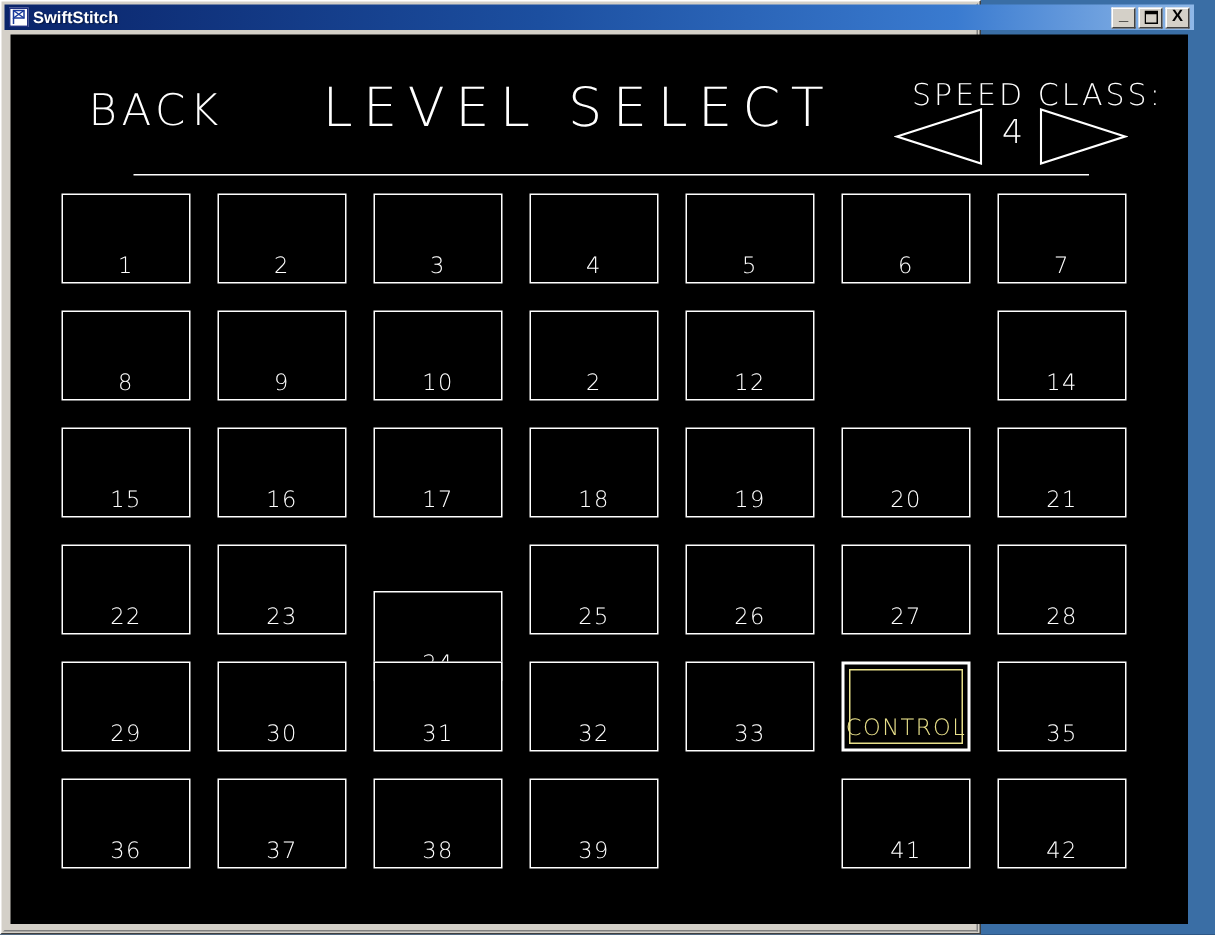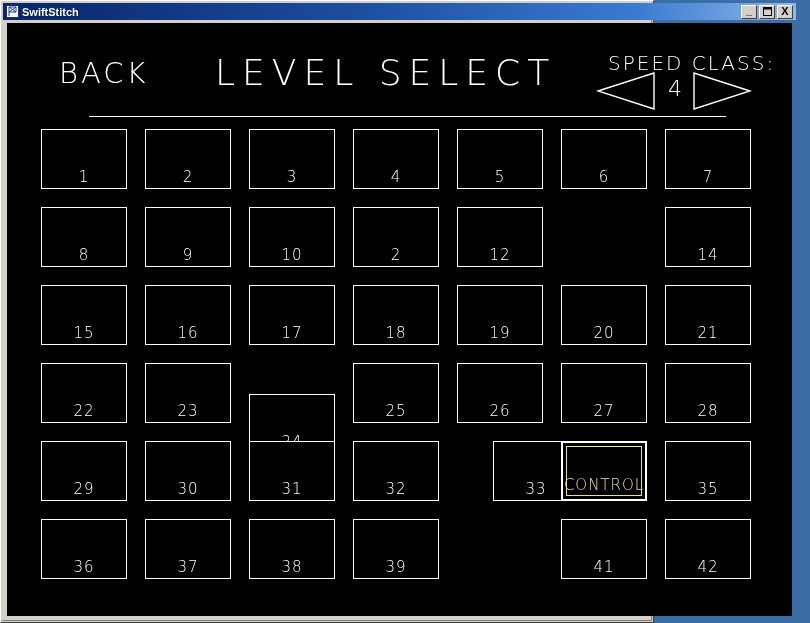--- a/index.html
+++ b/index.html
@@ -418,21 +418,21 @@
           </div>
           <div class="level-tile" style="left: 104px; top: 312px;">
             <div class="tile-label">30</div>
           </div>
           <div class="level-tile" style="left: 208px; top: 312px;">
             <div class="tile-label">31</div>
           </div>
           <div class="level-tile" style="left: 312px; top: 312px;">
             <div class="tile-label">32</div>
           </div>
-          <div class="level-tile" style="left: 416px; top: 312px; margin-left: 36px;">
+          <div class="level-tile" style="left: 416px; top: 312px;">
             <div class="tile-label">33</div>
           </div>
           <div class="level-tile selected" style="left: 520px; top: 312px;">
             <div class="inner"></div>
             <div class="tile-label">CONTROL</div>
           </div>
           <div class="level-tile" style="left: 624px; top: 312px;">
             <div class="tile-label">35</div>
           </div>
           <div class="level-tile" style="left: 0px; top: 390px;">

